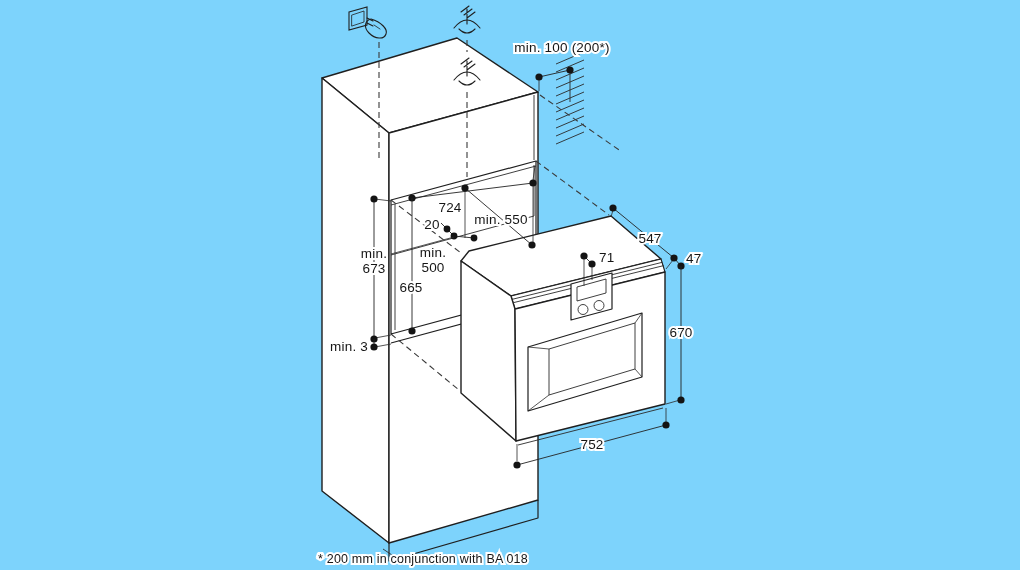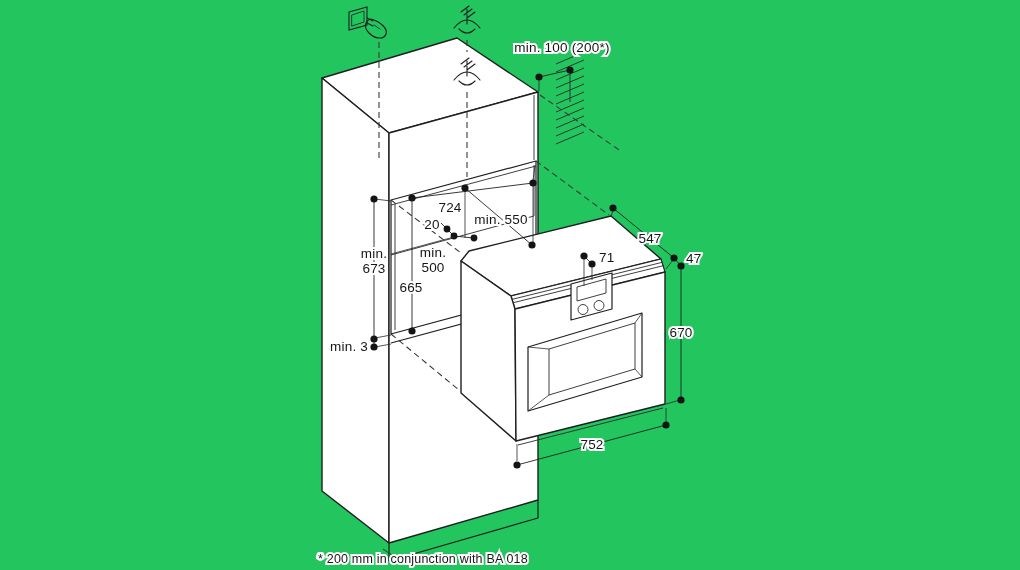--- a/index.html
+++ b/index.html
@@ -1,16 +1,16 @@
 <!DOCTYPE html>
 <html><head>
 <meta charset="utf-8">
 <style>
   html,body{margin:0;padding:0;background:#ffffff;}
-  #stage{position:relative;width:1020px;height:570px;background:#22c55e;overflow:hidden;
+  #stage{position:relative;width:1020px;height:570px;background:#7dd3fc;overflow:hidden;
          font-family:"Liberation Sans", sans-serif;}
   svg{position:absolute;left:0;top:0;}
   .face{fill:#ffffff;stroke:#1f1f1f;stroke-width:1.4;stroke-linejoin:round;}
   .edge{fill:none;stroke:#1f1f1f;stroke-width:1.2;stroke-linejoin:round;}
   .thin{fill:none;stroke:#2a2a2a;stroke-width:0.9;}
   .hair{fill:none;stroke:#2a2a2a;stroke-width:0.8;}
   .dash{fill:none;stroke:#3a3a3a;stroke-width:1.1;stroke-dasharray:6 4;}
   .dim {fill:none;stroke:#222;stroke-width:0.9;}
   .dot {fill:#141414;stroke:none;}
   .lbl {font-family:"Liberation Sans", sans-serif;font-size:13.5px;fill:#161616;

